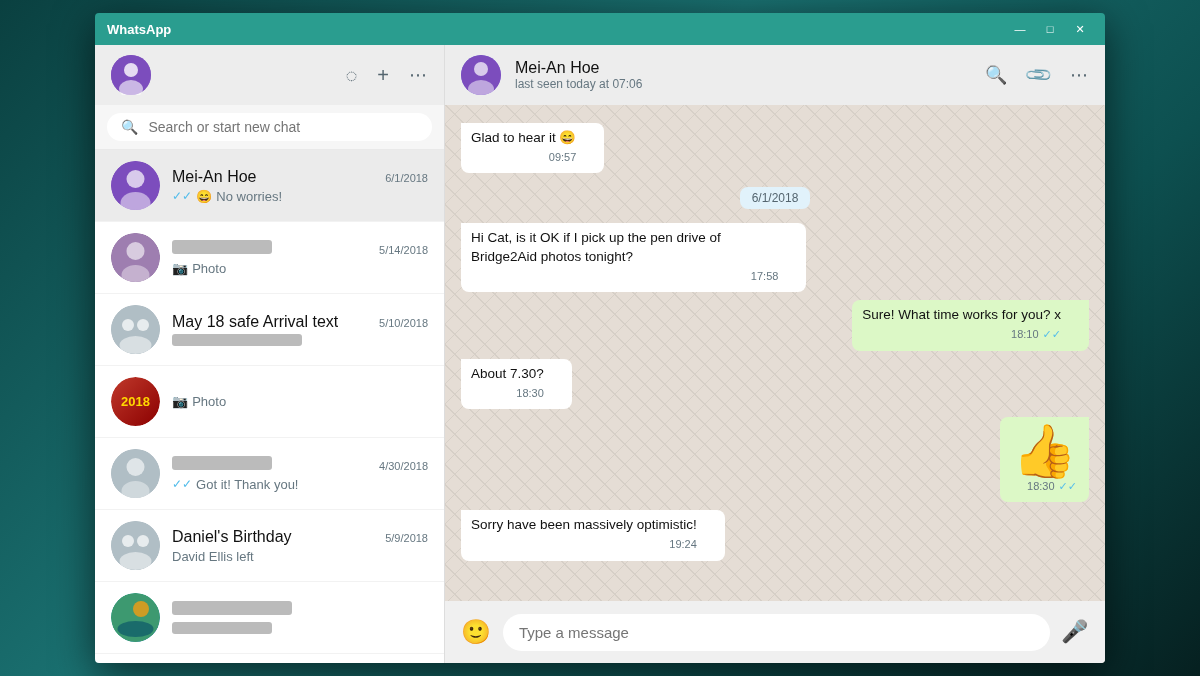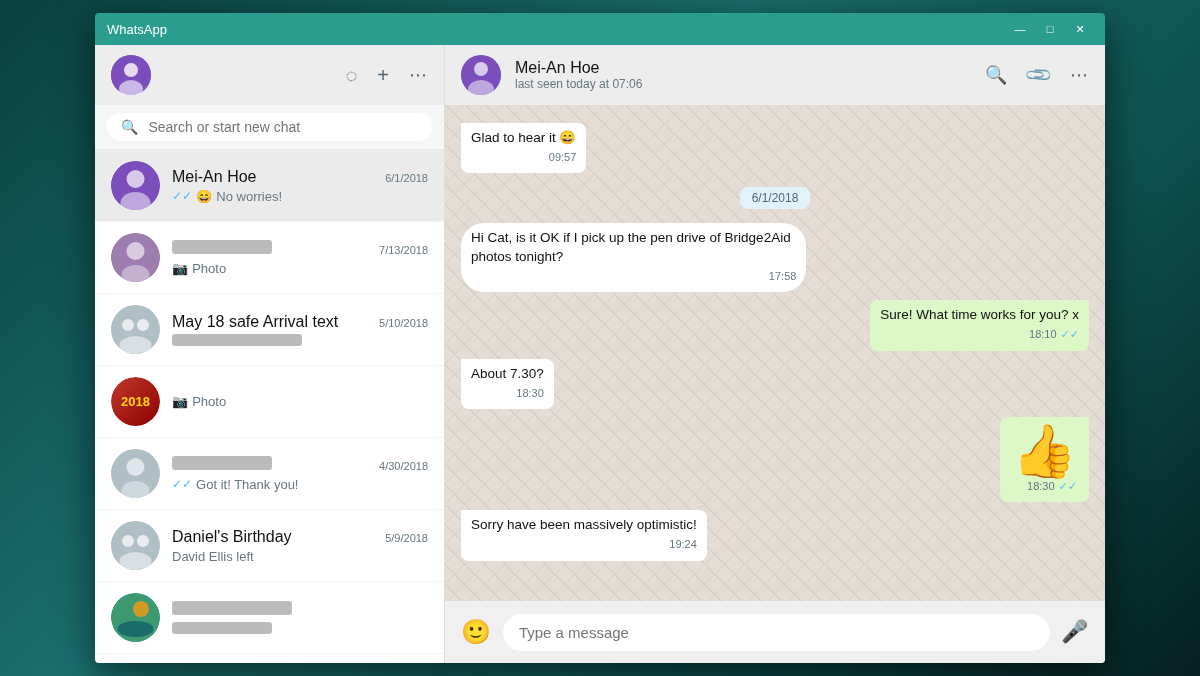--- a/index.html
+++ b/index.html
@@ -33,21 +33,21 @@
       height: 32px;
       background: #2a9d8f;
       display: flex;
       align-items: center;
       padding: 0 12px;
       flex-shrink: 0;
     }
     .title-bar-text {
       color: white;
       font-size: 13px;
-      font-weight: 400;
+      font-weight: 700;
       flex: 1;
     }
     .window-controls {
       display: flex;
       gap: 4px;
     }
     .win-btn {
       width: 26px;
       height: 20px;
       display: flex;
@@ -267,21 +267,21 @@
       border-radius: 8px;
     }
     .message-row {
       display: flex;
       margin: 2px 0;
     }
     .message-row.incoming { justify-content: flex-start; }
     .message-row.outgoing { justify-content: flex-end; }
     .bubble {
       max-width: 65%;
-      padding: 6px 10px 8px 10px;
+      padding: 6px 28px 8px 10px;
       border-radius: 8px;
       position: relative;
       font-size: 13.5px;
       line-height: 1.4;
     }
     .bubble.incoming {
       background: #ffffff;
       border-radius: 0 8px 8px 8px;
     }
     .bubble.outgoing {
@@ -412,21 +412,21 @@
                 <circle cx="24.5" cy="18" r="9" fill="rgba(255,255,255,0.6)"></circle>
                 <ellipse cx="24.5" cy="42" rx="14" ry="10" fill="rgba(255,255,255,0.4)"></ellipse>
               </svg>
             </div>
           </div>
           <div class="chat-content">
             <div class="chat-header-row">
               <span class="chat-name">
                 <span class="blurred-text" style="background:#bbb;width:100px;display:inline-block;height:14px;border-radius:3px;">&nbsp;&nbsp;&nbsp;&nbsp;&nbsp;&nbsp;&nbsp;&nbsp;&nbsp;&nbsp;&nbsp;&nbsp;</span>
               </span>
-              <span class="chat-date">7/13/2018</span>
+              <span class="chat-date">5/14/2018</span>
             </div>
             <div class="chat-preview">
               <span>📷</span>
               <span>Photo</span>
             </div>
           </div>
         </div>
 
         <div class="chat-item">
           <div class="chat-avatar">
@@ -567,21 +567,21 @@
               <span class="bubble-time">09:57</span>
             </div>
           </div>
         </div>
 
         <div class="date-divider">
           <span class="date-chip">6/1/2018</span>
         </div>
 
         <div class="message-row incoming">
-          <div class="bubble incoming" style="max-width:55%;border-radius:23px;">
+          <div class="bubble incoming" style="max-width:55%;">
             <span class="bubble-text">Hi Cat, is it OK if I pick up the pen drive of Bridge2Aid photos tonight?</span>
             <div class="bubble-meta">
               <span class="bubble-time">17:58</span>
             </div>
           </div>
         </div>
 
         <div class="message-row outgoing">
           <div class="bubble outgoing">
             <span class="bubble-text">Sure! What time works for you? x</span>

